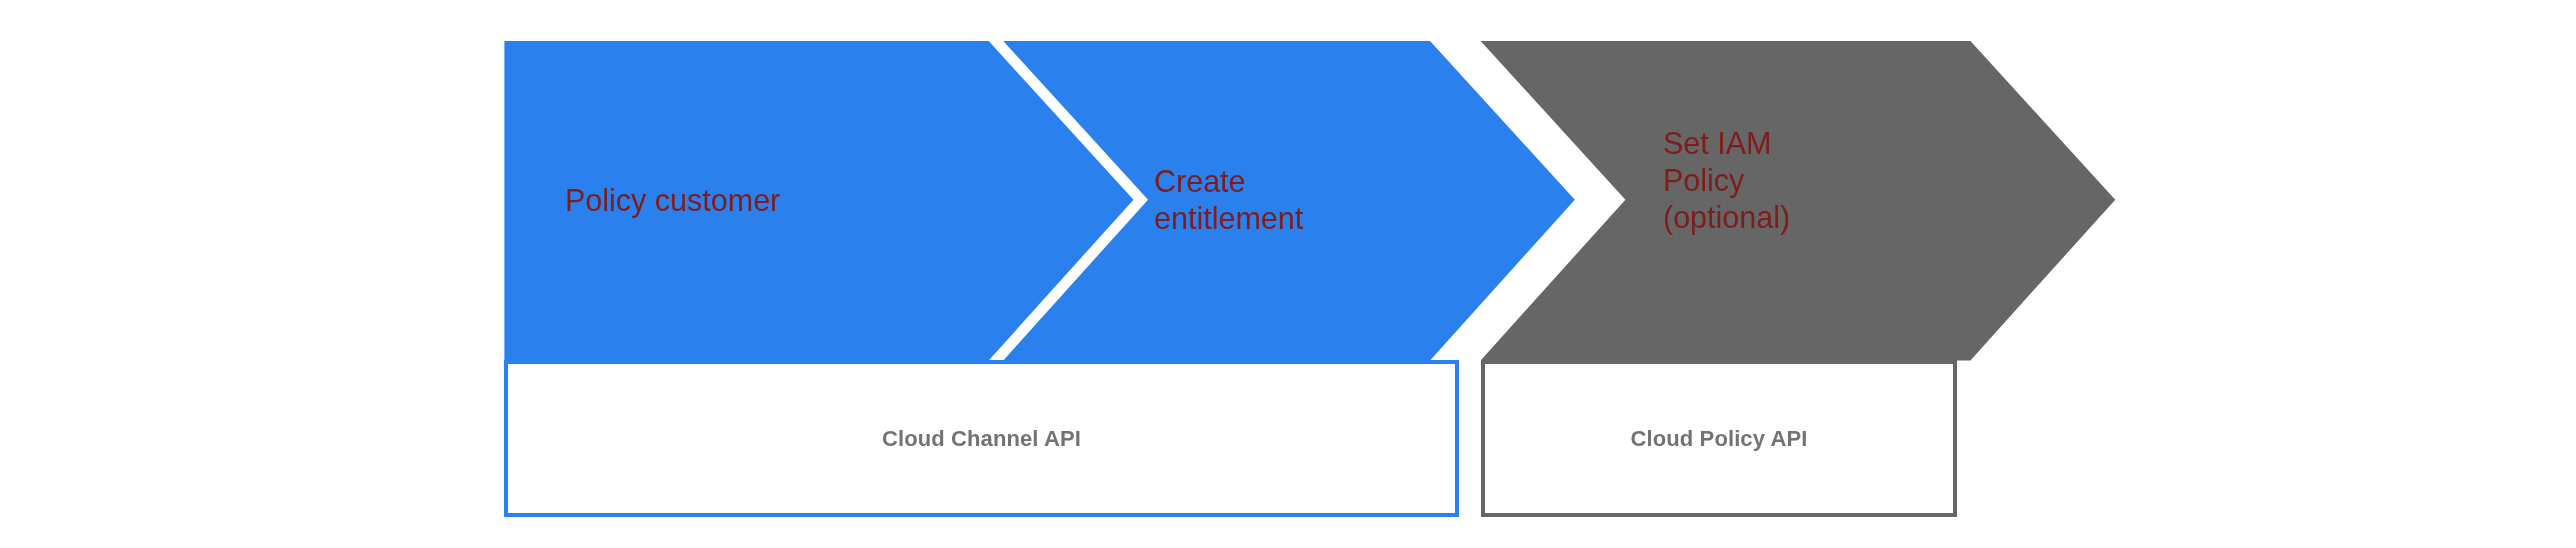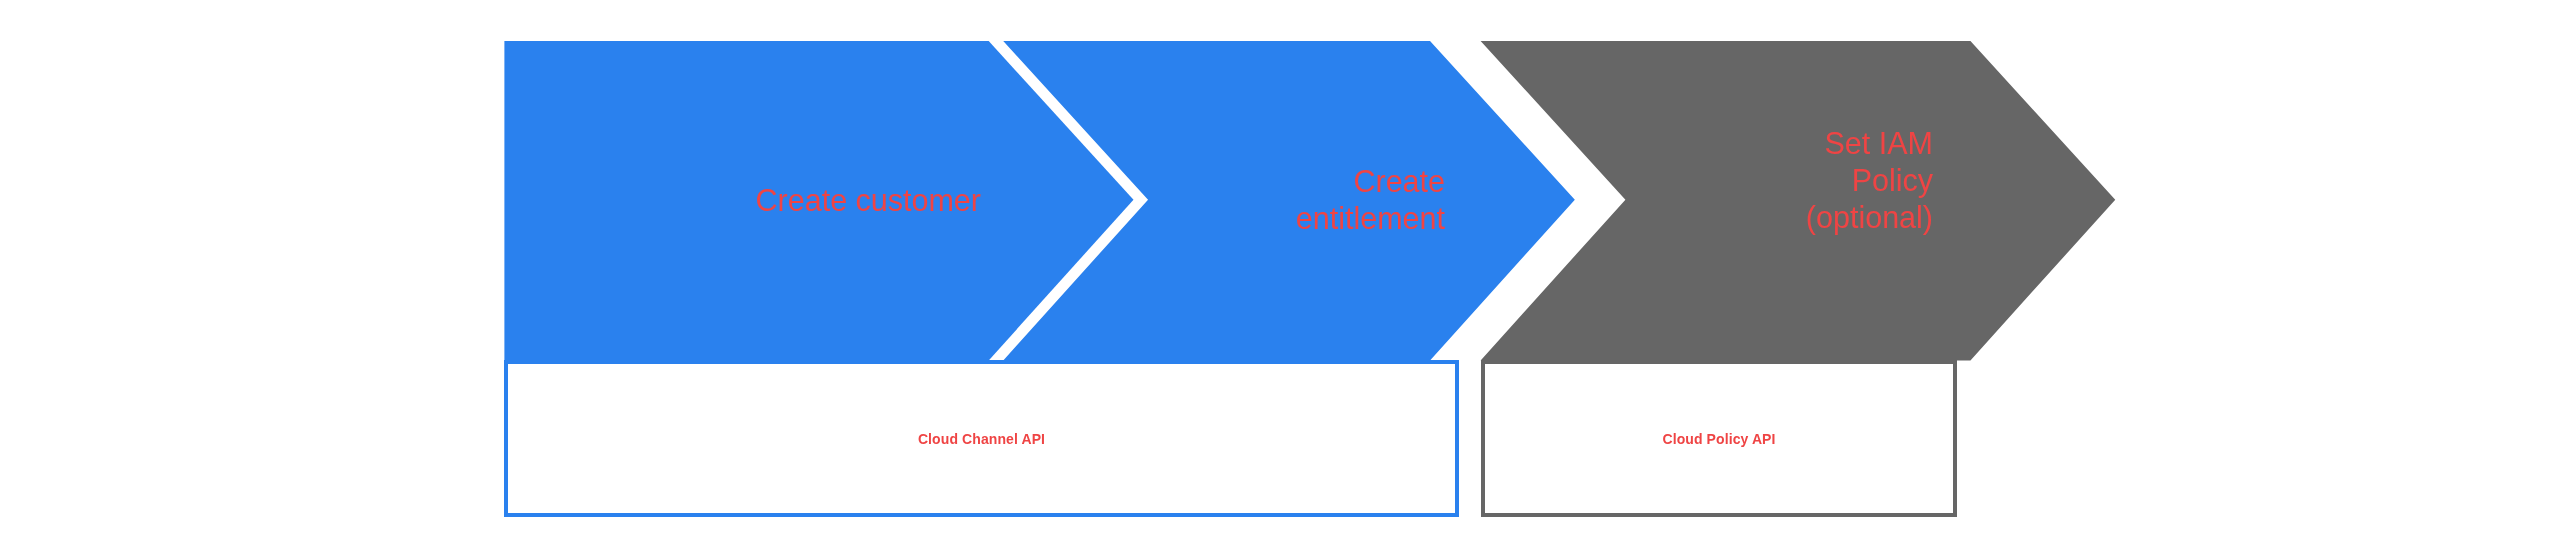--- a/index.html
+++ b/index.html
@@ -22,22 +22,22 @@
   #flow-svg {
     position: absolute;
     left: 0;
     top: 0;
     width: 2576px;
     height: 549px;
     display: block;
   }
   .step-label {
     position: absolute;
-    text-align: right;
-    color: #ef4444;
+    text-align: left;
+    color: #7f1d1d;
     font-family: "Liberation Sans", sans-serif;
     font-size: 30.5px;
     line-height: 37px;
     font-weight: 400;
     white-space: pre-line;
     pointer-events: none;
   }
   #label-create-customer {
     left: 565px;
     top: 182px;
@@ -56,23 +56,23 @@
   .api-box {
     position: absolute;
     box-sizing: border-box;
     background: #ffffff;
     display: flex;
     align-items: center;
     justify-content: center;
   }
   .api-box-text {
     font-family: "Liberation Sans", sans-serif;
-    font-size: 14px;
+    font-size: 22px;
     font-weight: bold;
-    color: #ef4444;
+    color: #737373;
     letter-spacing: 0.1px;
   }
   #api-box-channel {
     left: 504px;
     top: 360px;
     width: 955px;
     height: 157px;
     border: 4.8px solid #2a81ee;
   }
   #api-box-billing {
@@ -91,21 +91,21 @@
   <svg id="flow-svg" viewBox="0 0 3718 792" width="2576" height="549" xmlns="http://www.w3.org/2000/svg">
 
     <path fill="#2a81ee" d="M 728 59 L 1427 59 L 1636 288 L 1427 520 L 728 520 Z"></path>
 
     <path fill="#2a81ee" d="M 1448 59 L 2064 59 L 2273 288 L 2064 520 L 1448 520 L 1657 288 Z"></path>
 
     <path fill="#666666" d="M 2137 59 L 2844 59 L 3053 288 L 2844 520 L 2137 520 L 2346 288 Z"></path>
 
   </svg>
 
-  <div class="step-label" id="label-create-customer">Create customer</div>
+  <div class="step-label" id="label-create-customer">Policy customer</div>
 
   <div class="step-label" id="label-create-entitlement">Create
 entitlement</div>
 
   <div class="step-label" id="label-set-iam-policy">Set IAM
 Policy
 (optional)</div>
 
   <div class="api-box" id="api-box-channel">
     <span class="api-box-text">Cloud Channel API</span>

